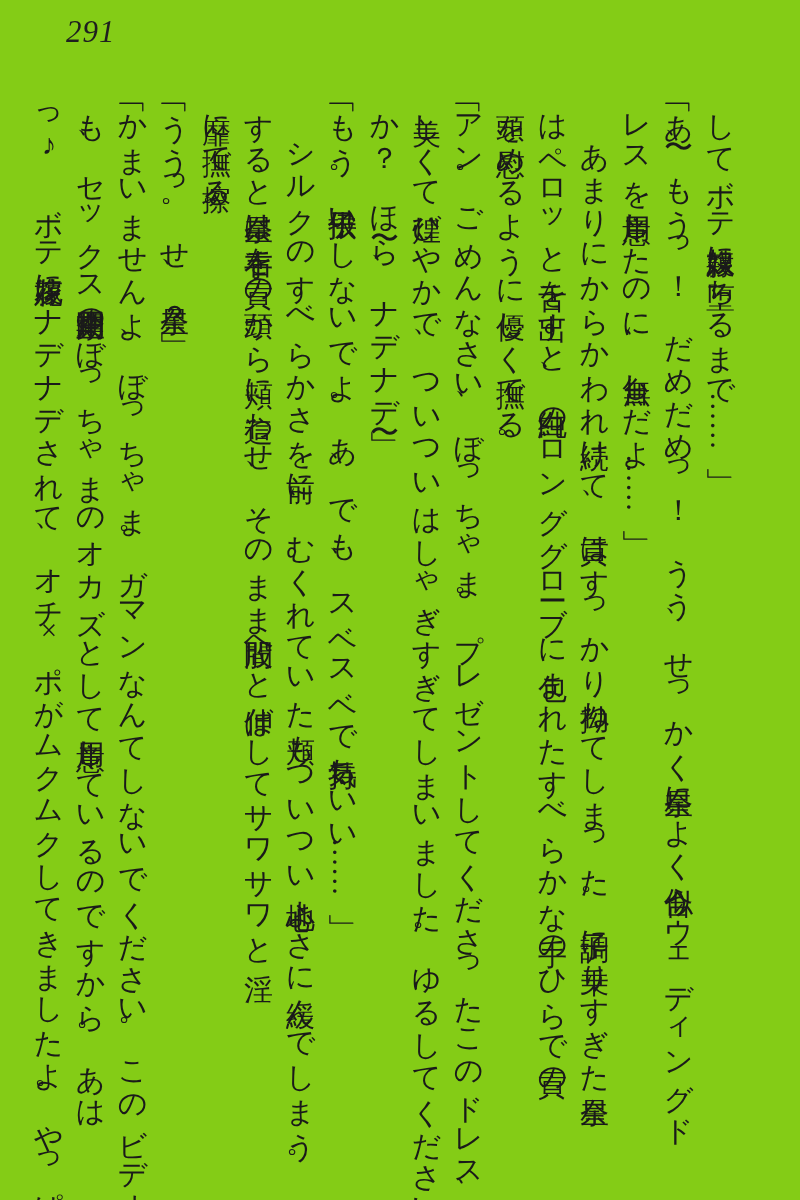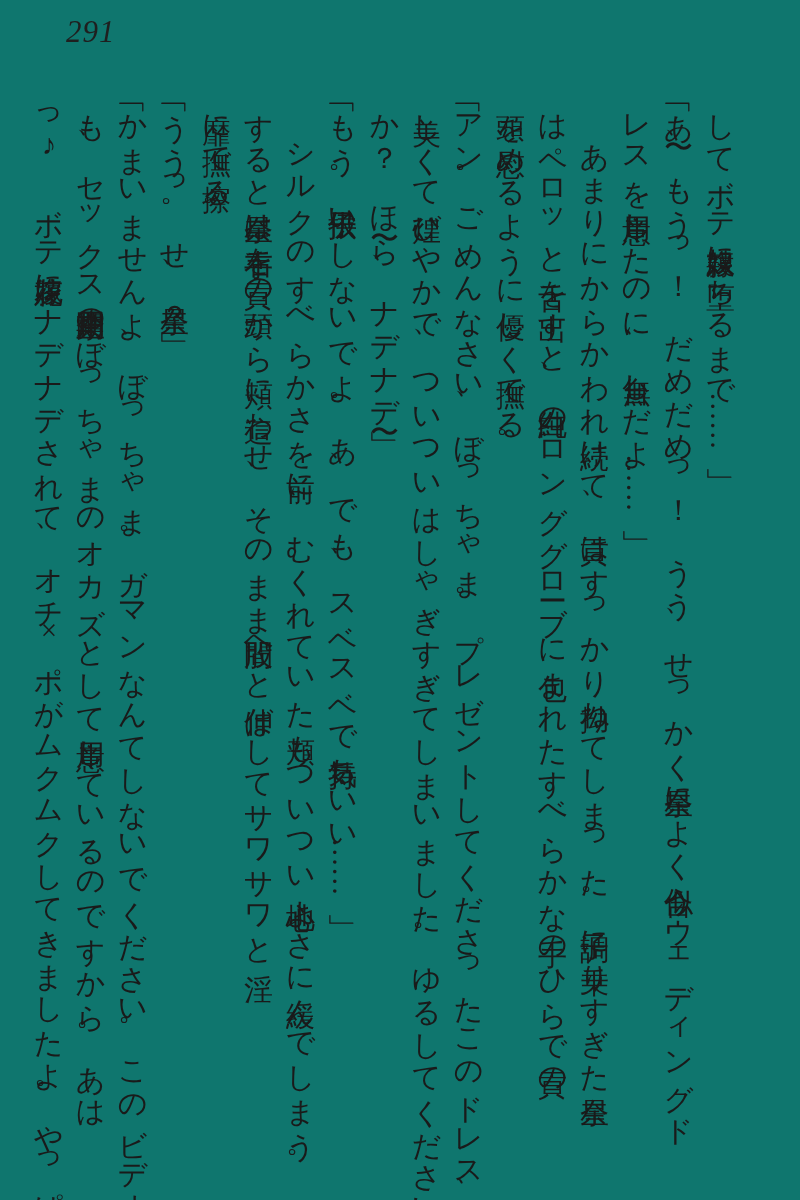--- a/index.html
+++ b/index.html
@@ -40,21 +40,21 @@
   }
   .text-line {
     white-space: nowrap;   
     margin: 0;
     padding: 0;
   }
 </style>
 </head>
 <body>
 
-<div class="page" style="background: #0f766e;">
+<div class="page" style="background: #84cc16;">
   <div class="page-number">291</div>
   <div class="text-block" style="color: rgb(26, 26, 26);">
       <div class="text-line">してボテ腹奴隷に堕ちるまで……」</div>
       <div class="text-line">「あ〜、もうっ！　だめだめっ！　うう、せっかく星奈によく似合うウェディングド</div>
       <div class="text-line">レスを用意したのに、台無しだよ……」</div>
       <div class="text-line">　あまりにからかわれ続けて、貢はすっかり拗ねてしまった。調子に乗りすぎた星奈</div>
       <div class="text-line">はペロッと舌を出すと、純白のロンググローブに包まれたすべらかな手のひらで貢の</div>
       <div class="text-line">頭を慰めるように優しく撫でる。</div>
       <div class="text-line">「アン。ごめんなさい、ぼっちゃま。プレゼントしてくださったこのドレス、とても</div>
       <div class="text-line">美しくて煌びやかで、ついついはしゃぎすぎてしまいました。ゆるしてくださいます</div>

